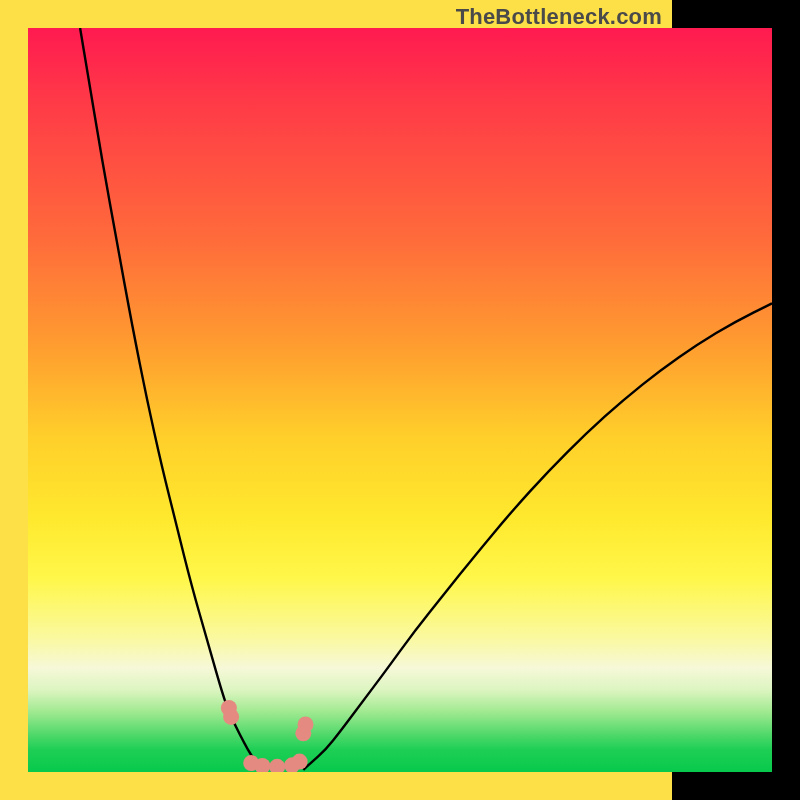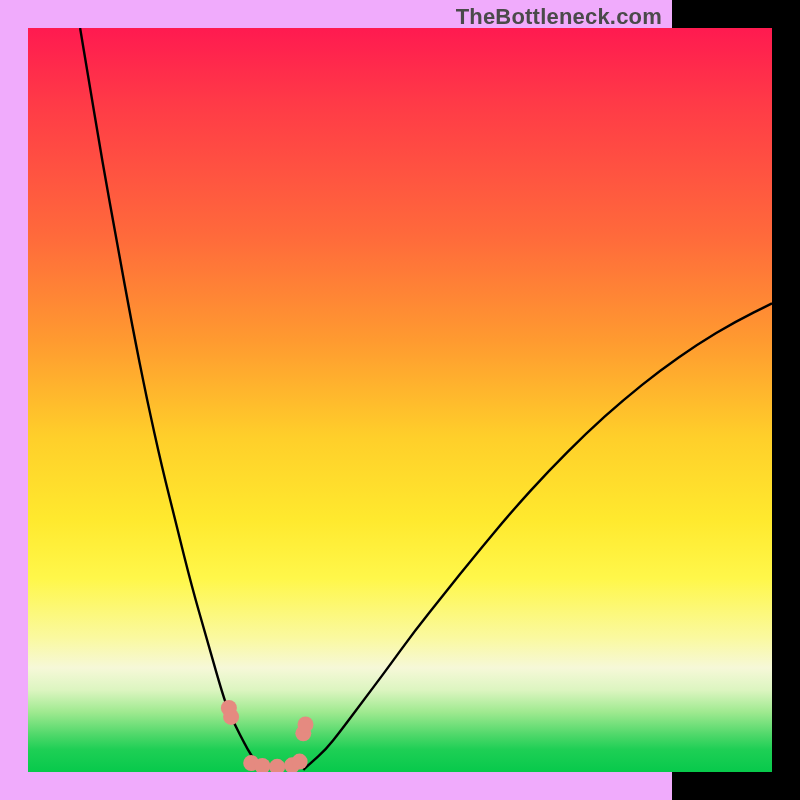--- a/index.html
+++ b/index.html
@@ -10,21 +10,21 @@
     background: #000;
     overflow: hidden;
     font-family: Arial, Helvetica, sans-serif;
   }
   .frame {
     position: absolute;
     top: 0;
     left: 0;
     width: 672px;
     height: 800px;
-    background: #f0abfc;
+    background: #fde047;
   }
   .plot {
     position: absolute;
     top: 28px;
     left: 28px;
     width: 744px;
     height: 744px;
     
     background: linear-gradient(
       to bottom,

